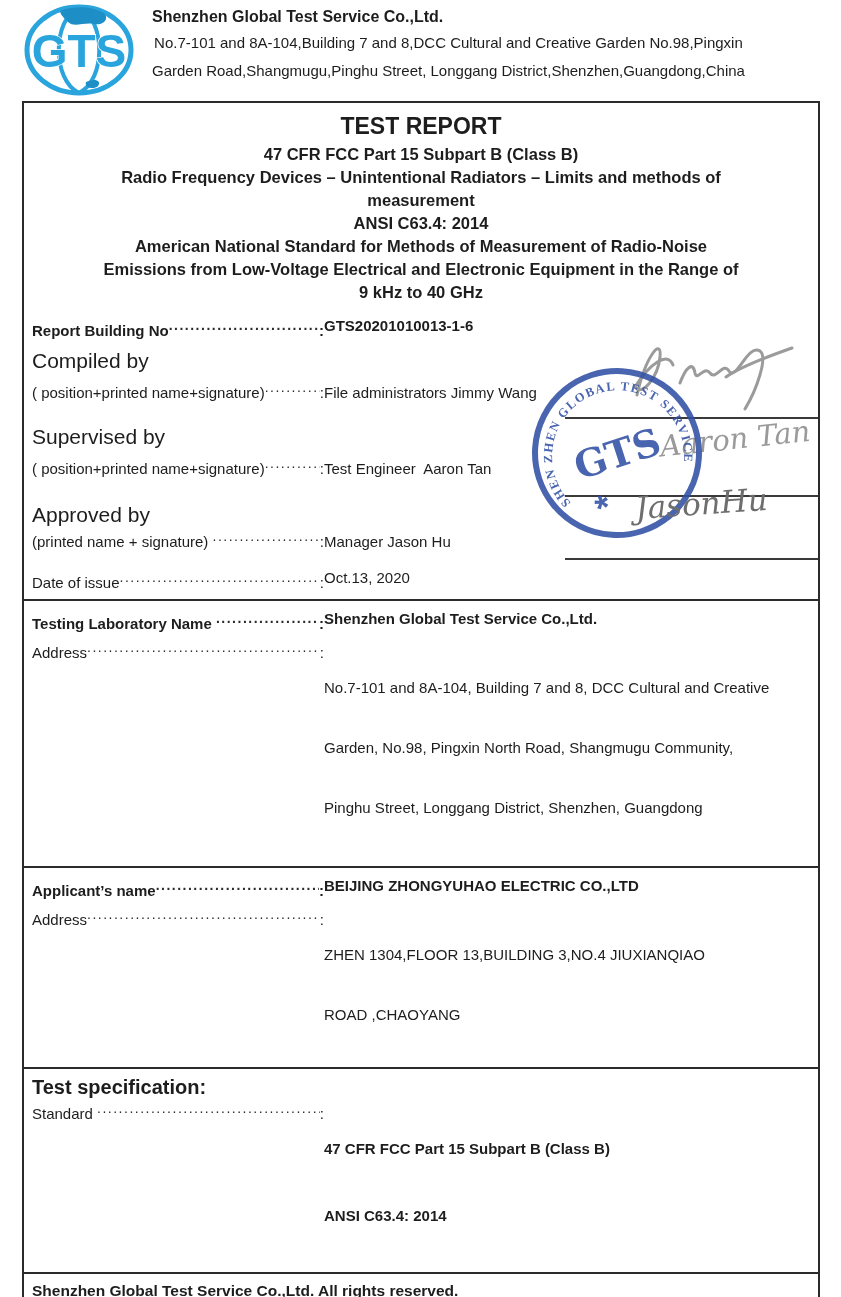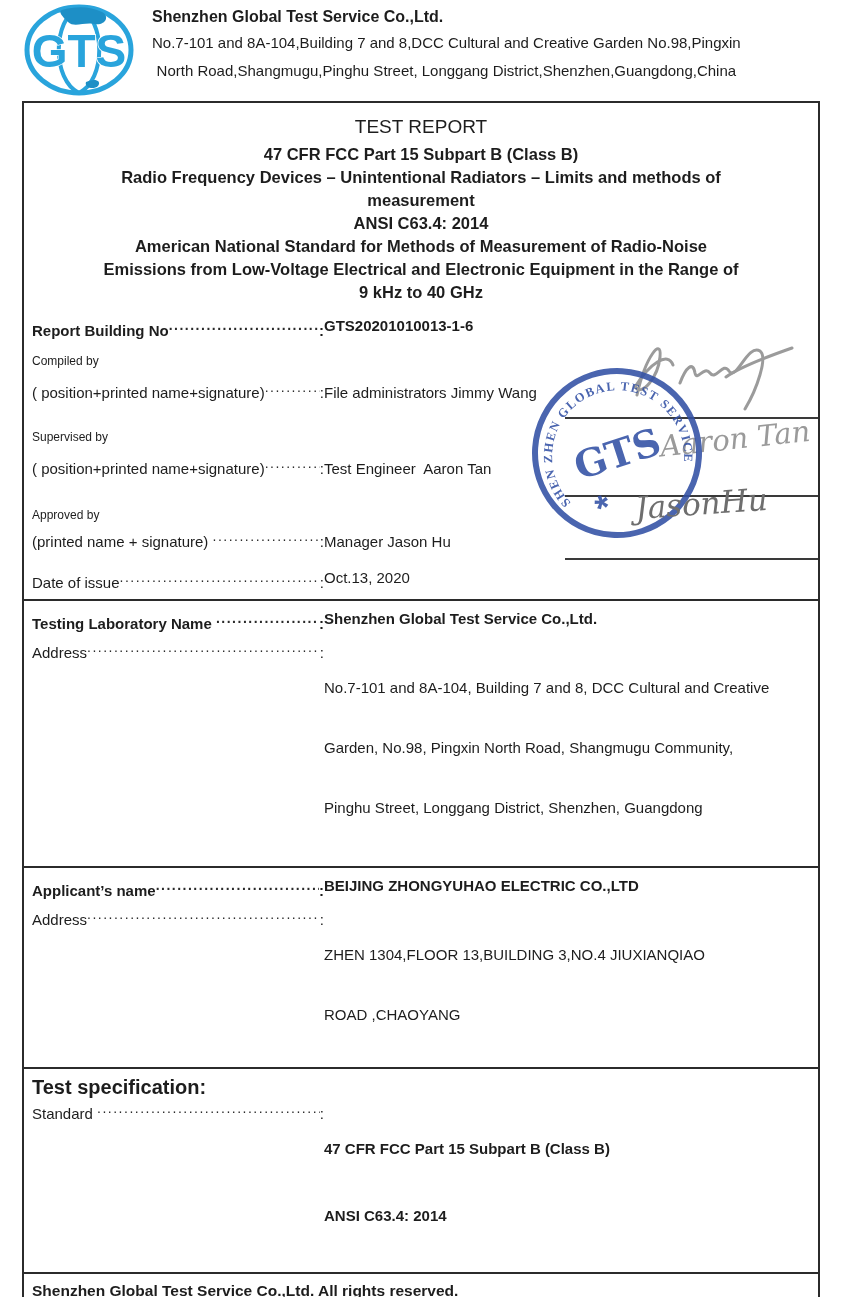--- a/index.html
+++ b/index.html
@@ -9,34 +9,34 @@
   .header{display:flex;align-items:flex-start;padding:4px 12px 0 24px;height:101px;box-sizing:border-box;}
   .logo-wrap{width:116px;flex:0 0 auto;}
   .header-text{margin-left:12px;padding-top:4px;}
   .company-name{font-size:16px;font-weight:bold;margin-bottom:8px;white-space:pre-wrap;}
   .company-addr{font-size:15px;margin-bottom:11px;white-space:pre-wrap;text-align:center;}
 
   
   .doc-box{margin:0 21px 0 22px;border:2px solid #2b2b2b;position:relative;background:#fff;box-sizing:border-box;min-height:1013px;}
 
   .title-block{text-align:center;padding-top:11px;}
-  .title-main{font-size:19px;font-weight:normal;line-height:25px;margin-bottom:4px;}
+  .title-main{font-size:23px;font-weight:bold;line-height:25px;margin-bottom:4px;}
   .title-line{font-size:16.5px;font-weight:bold;line-height:23px;padding:0 10px;}
 
   .rows{margin-top:4px;}
   .row{display:flex;align-items:flex-start;padding:8px 6px 0 8px;position:relative;}
   .row.bottom-align{align-items:flex-end;}
   .lblcell{width:292px;flex:0 0 auto;box-sizing:border-box;}
   .leaderline{display:flex;align-items:baseline;font-size:15px;line-height:20px;}
   .leaderline::after{content:":";font-size:15px;flex:0 0 auto;}
   .leaderline.bold,.leaderline.bold::after{font-weight:bold;}
   .lbl-txt{white-space:pre-wrap;flex:0 0 auto;}
   .leader{flex:1 1 auto;overflow:hidden;white-space:nowrap;min-width:6px;position:relative;height:20px;}
   .leader::before{content:"....................................................................................";letter-spacing:1.5px;font-size:14px;position:absolute;left:0;bottom:1px;color:#2a2a2a;}
-  .plain-lbl{font-size:12px;line-height:20px;white-space:pre-wrap;}
+  .plain-lbl{font-size:21px;line-height:20px;white-space:pre-wrap;}
   .stack-gap{margin-top:7px;text-align:right;}
   .val{font-size:15px;line-height:20px;white-space:pre-wrap;flex:1 1 auto;}
   .val.bold{font-weight:bold;}
   .val-line{font-size:15px;line-height:20px;white-space:pre-wrap;}
   .val-line.bold{font-weight:bold;}
   .val-gap{margin-top:7px;}
   .divider{border-top:2px solid #2b2b2b;margin:0;}
   .sig-underline{position:absolute;right:0;bottom:0;width:253px;border-bottom:2px solid #3a3a3a;height:0;}
 
   .pb16{padding-bottom:16px;} .pb18{padding-bottom:18px;} .pb8{padding-bottom:8px;}
@@ -59,21 +59,21 @@
       <path d="M55,3 C28,16 28,76 55,89" fill="none" stroke="#29a4dc" stroke-width="4"></path>
       <path d="M55,3 C82,16 82,76 55,89" fill="none" stroke="#29a4dc" stroke-width="4"></path>
       <path d="M38,6 C52,2 66,2 78,8 C86,12 82,22 70,20 C60,18 50,24 44,18 C38,12 34,8 38,6 Z" fill="#1d8fc6"></path>
       <path d="M62,78 C70,74 78,76 74,82 C70,86 60,84 62,78 Z" fill="#1d8fc6"></path>
       <text x="55" y="63" text-anchor="middle" font-family="Liberation Sans,sans-serif" font-size="46" font-weight="bold" fill="#29a4dc" stroke="#ffffff" stroke-width="1.5" paint-order="stroke">GTS</text>
     </svg>
   </div>
   <div class="header-text">
     <div class="company-name">Shenzhen Global Test Service Co.,Ltd.</div>
     <div class="company-addr">No.7-101 and 8A-104,Building 7 and 8,DCC Cultural and Creative Garden No.98,Pingxin</div>
-    <div class="company-addr">North Road,Shangmugu,Pinghu Street, Longgang District,Shenzhen,Guangdong,China</div>
+    <div class="company-addr">Garden Road,Shangmugu,Pinghu Street, Longgang District,Shenzhen,Guangdong,China</div>
   </div>
 </div>
 
 <div class="doc-box">
 
   <div class="title-block">
     <div class="title-main">TEST REPORT</div>
     <div class="title-line">47 CFR FCC Part 15 Subpart B (Class B)</div>
     <div class="title-line">Radio Frequency Devices – Unintentional Radiators – Limits and methods of</div>
     <div class="title-line">measurement</div>

